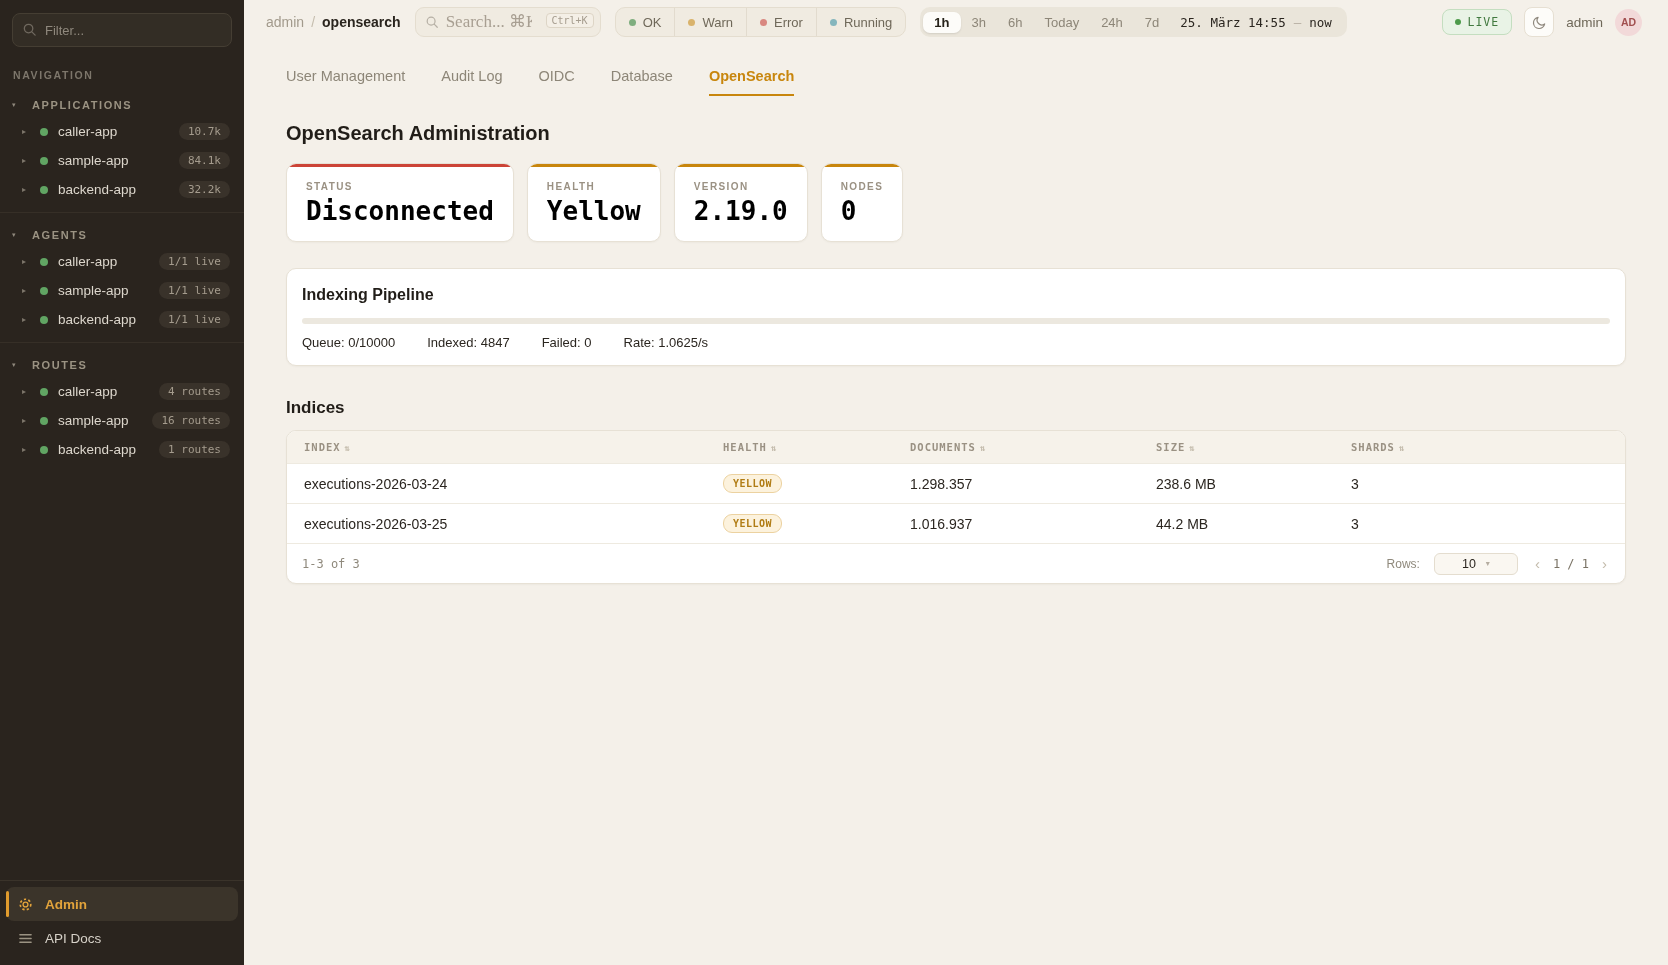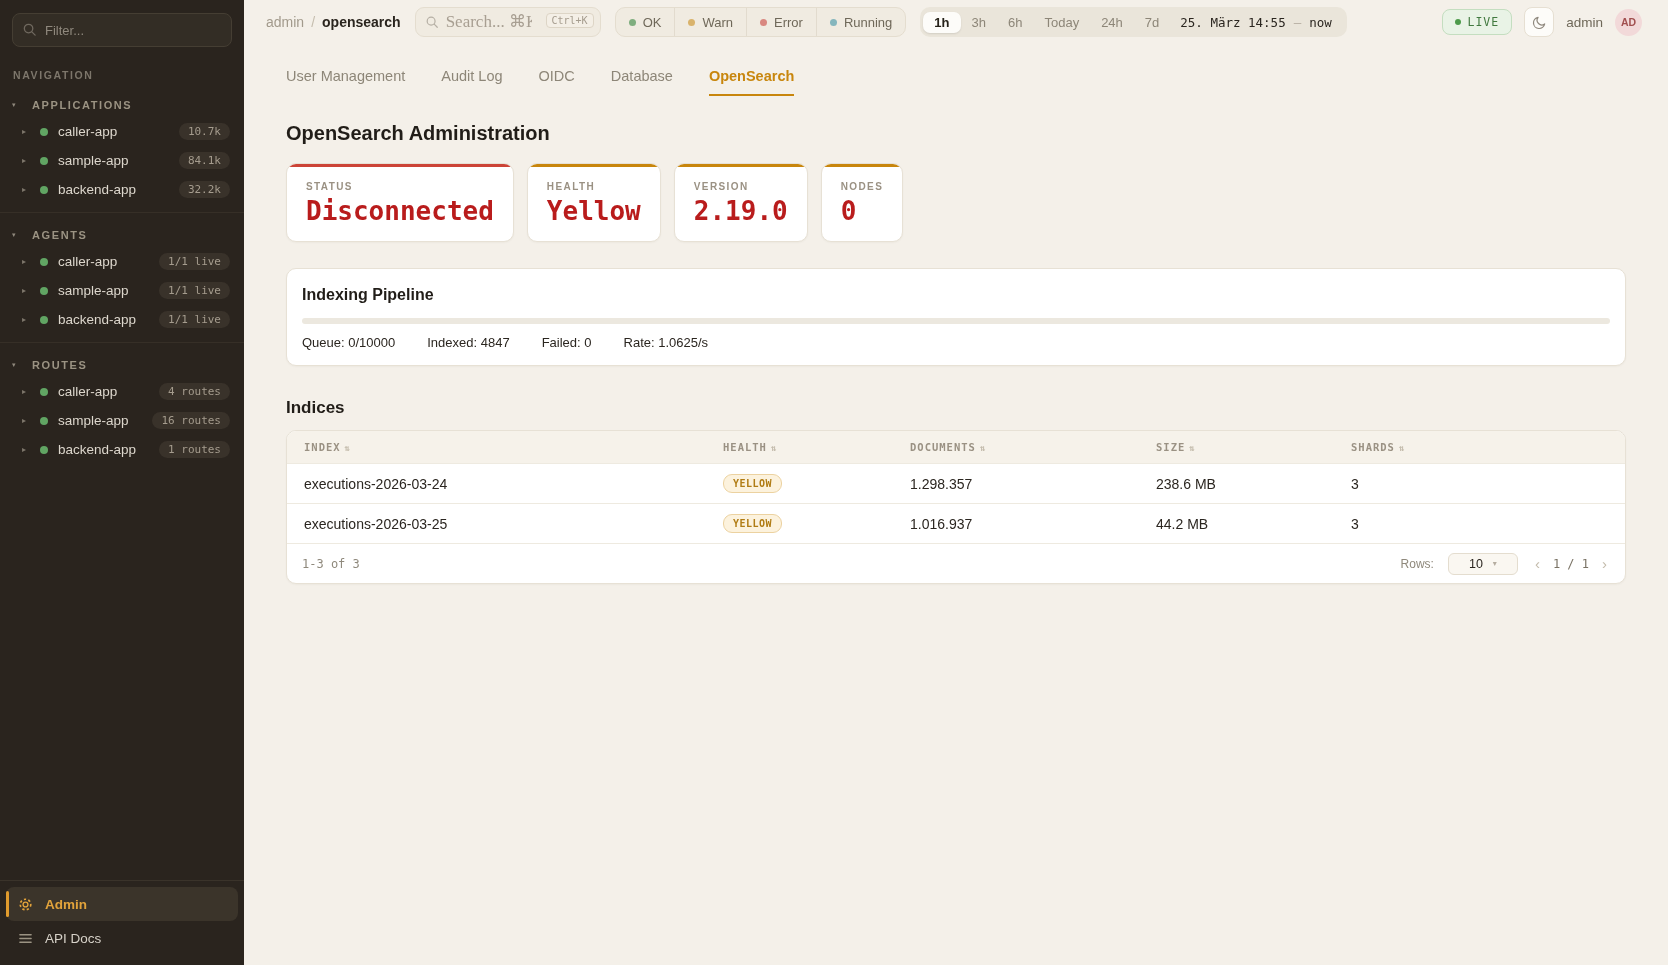--- a/index.html
+++ b/index.html
@@ -71,42 +71,42 @@
   .tab.active { color:#c8860d; border-bottom-color:#c8860d; font-weight:bold; }
 
   
   .content { padding:26px 42px 0 42px; }
   .page-title { font-size:20px; font-weight:bold; color:#211d18; }
 
   .stat-cards { display:flex; gap:13px; margin-top:18px; }
   .stat-card { position:relative; background:#ffffff; border:1px solid #e7e1d5; border-radius:10px; padding:17px 19px 15px 19px; overflow:hidden; box-shadow:0 1px 2px rgba(60,50,30,.04); }
   .stat-accent { position:absolute; top:0; left:0; right:0; height:3px; }
   .stat-label { font-size:10px; letter-spacing:1.4px; color:#9a9183; font-weight:bold; }
-  .stat-value { font-family:"DejaVu Sans Mono", monospace; font-weight:bold; font-size:26px; color:#b91c1c; margin-top:4px; }
+  .stat-value { font-family:"DejaVu Sans Mono", monospace; font-weight:bold; font-size:26px; color:#000000; margin-top:4px; }
 
   .panel { background:#ffffff; border:1px solid #e7e1d5; border-radius:10px; box-shadow:0 1px 2px rgba(60,50,30,.04); }
   .pipeline { margin-top:26px; padding:17px 15px 15px 15px; }
   .pipeline-title { font-size:16px; font-weight:bold; color:#211d18; }
   .progress-track { margin-top:14px; height:6px; background:#ece8df; border-radius:3px; overflow:hidden; }
   .progress-fill { height:100%; background:#c8860d; border-radius:3px; }
   .pipeline-stats { display:flex; gap:32px; margin-top:11px; font-size:13px; color:#2b2620; }
 
   .indices-title { font-size:17px; font-weight:bold; color:#211d18; margin-top:32px; }
   .table-card { margin-top:12px; overflow:hidden; }
   table { width:100%; border-collapse:collapse; }
   thead th { background:#f6f2ea; text-align:left; font-family:"DejaVu Sans Mono", monospace; font-size:10.5px; letter-spacing:1px; color:#9a9183; font-weight:bold; padding:10px 0 10px 17px; cursor:pointer; }
   .sort-glyph { font-size:9px; color:#c3bbab; margin-left:4px; }
   tbody td { font-size:14px; color:#2b2620; padding:10px 0 10px 17px; border-top:1px solid #eeeae0; height:38px; }
   .col-index { width:419px; } .col-health { width:187px; } .col-docs { width:246px; } .col-size { width:195px; }
   .health-badge { display:inline-block; font-family:"DejaVu Sans Mono", monospace; font-size:10px; letter-spacing:.5px; color:#b07c14; background:#fcf2dd; border:1px solid #ecd2a0; border-radius:9px; padding:3px 9px; font-weight:bold; }
   .table-footer { display:flex; align-items:center; border-top:1px solid #eeeae0; padding:8px 15px; height:40px; }
   .range-text { font-family:"DejaVu Sans Mono", monospace; font-size:12px; color:#8f897c; }
   .footer-right { margin-left:auto; display:flex; align-items:center; gap:14px; }
   .rows-label { font-size:12px; color:#8f897c; }
-  .rows-select { display:flex; align-items:center; gap:10px; background:#faf7f1; border:1px solid #e4ddcf; border-radius:6px; padding:3px 20px; font-size:12.5px; color:#2b2620; cursor:pointer; }
+  .rows-select { display:flex; align-items:center; gap:10px; background:#faf7f1; border:1px solid #e4ddcf; border-radius:6px; padding:3px 27px; font-size:12.5px; color:#2b2620; cursor:pointer; }
   .rows-caret { font-size:8px; color:#b5ada0; }
   .pager { display:flex; align-items:center; gap:10px; }
   .pager-btn { font-size:15px; color:#c3bbab; cursor:default; padding:0 3px; }
   .page-indicator { font-family:"DejaVu Sans Mono", monospace; font-size:12px; color:#7a7365; }
 </style>
 </head>
 <body>
 
 <div class="app">
 

